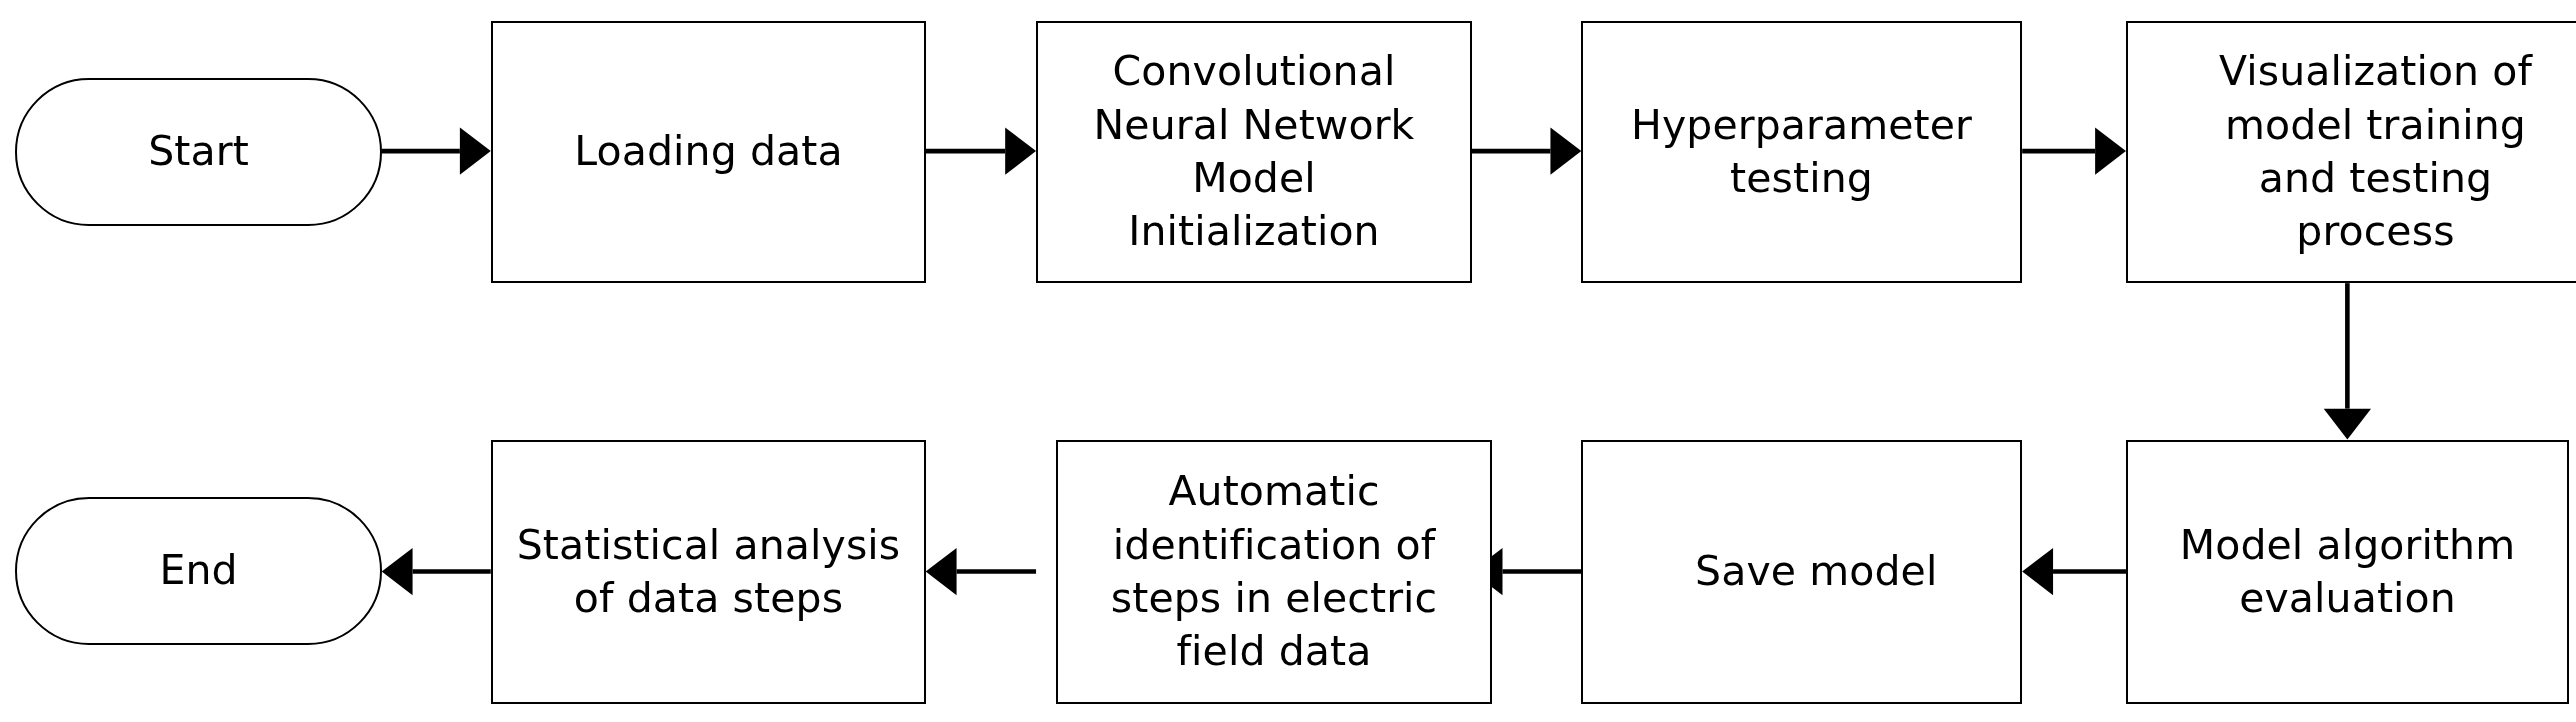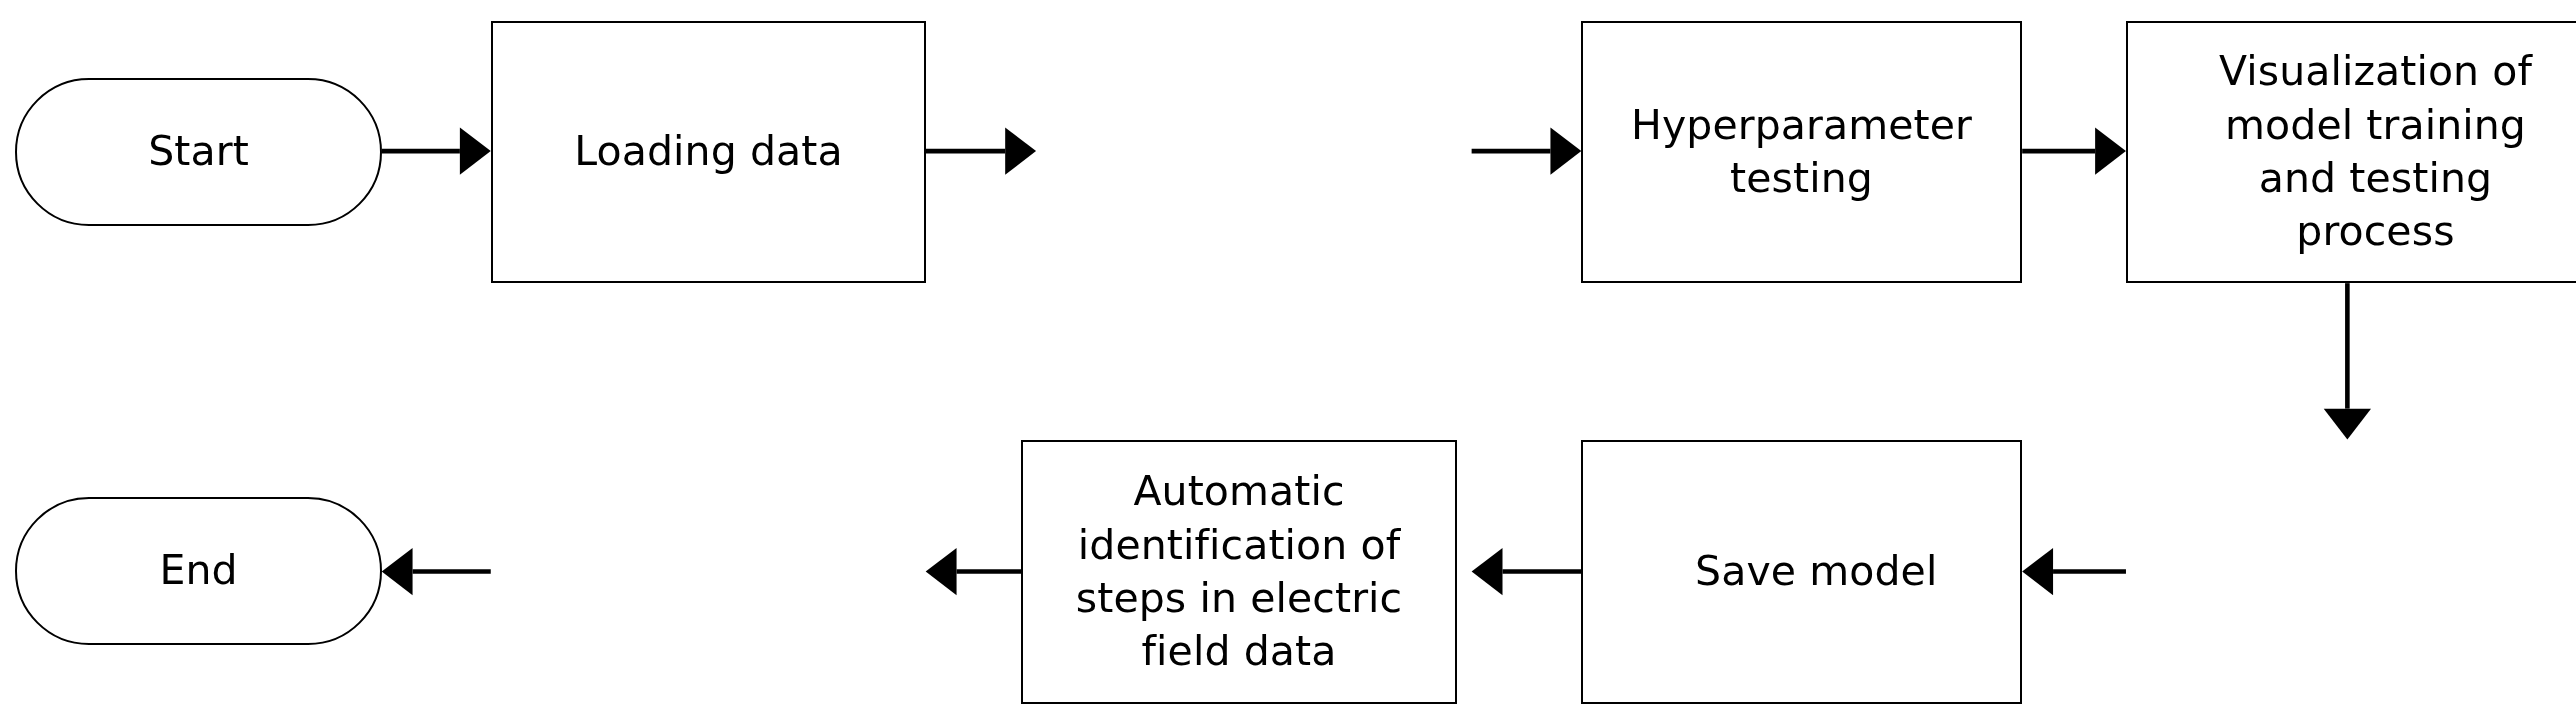--- a/index.html
+++ b/index.html
@@ -112,44 +112,58 @@
   </svg>
 
   <div class="node terminator" style="left:15px; top:78px; width:367px; height:148px;">
     <span class="label">Start</span>
   </div>
 
   <div class="node" style="left:491px; top:21px; width:435px; height:262px;">
     <span class="label">Loading data</span>
   </div>
 
+  <div class="node" style="left:1036px; top:21px; width:436px; height:262px;">
+    <span class="label">Convolutional
+Neural Network
+Model
+Initialization</span>
+  </div>
 
   <div class="node" style="left:1581px; top:21px; width:441px; height:262px;">
     <span class="label">Hyperparameter
 testing</span>
   </div>
 
   <div class="node" style="left:2126px; top:21px; width:499px; height:262px;">
     <span class="label">Visualization of
 model training
 and testing
 process</span>
   </div>
 
+  <div class="node" style="left:2126px; top:440px; width:443px; height:264px;">
+    <span class="label">Model algorithm
+evaluation</span>
+  </div>
 
   <div class="node" style="left:1581px; top:440px; width:441px; height:264px;padding-left:40px;">
     <span class="label">Save model</span>
   </div>
 
-  <div class="node" style="left:1021px; top:440px; width:436px; height:264px;">
+  <div class="node" style="left:1056px; top:440px; width:436px; height:264px;">
     <span class="label">Automatic
 identification of
 steps in electric
 field data</span>
   </div>
 
+  <div class="node" style="left:491px; top:440px; width:435px; height:264px;">
+    <span class="label">Statistical analysis
+of data steps</span>
+  </div>
 
   <div class="node terminator" style="left:15px; top:497px; width:367px; height:148px;">
     <span class="label">End</span>
   </div>
 
 </div>
 
 
 </body></html>

